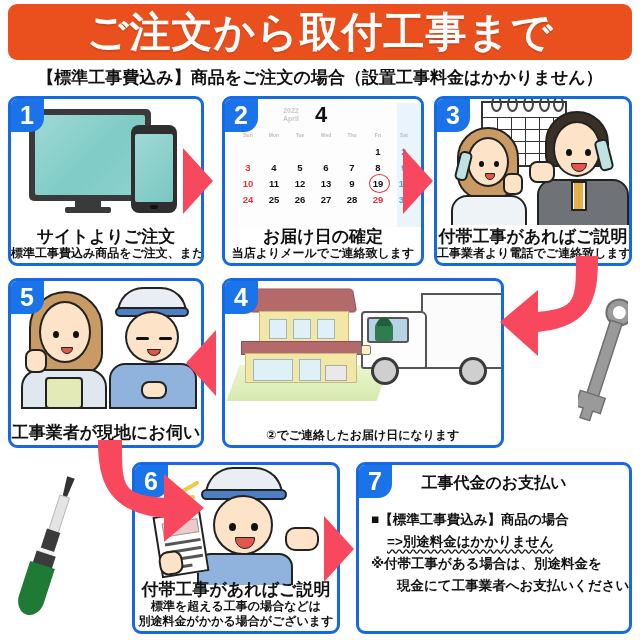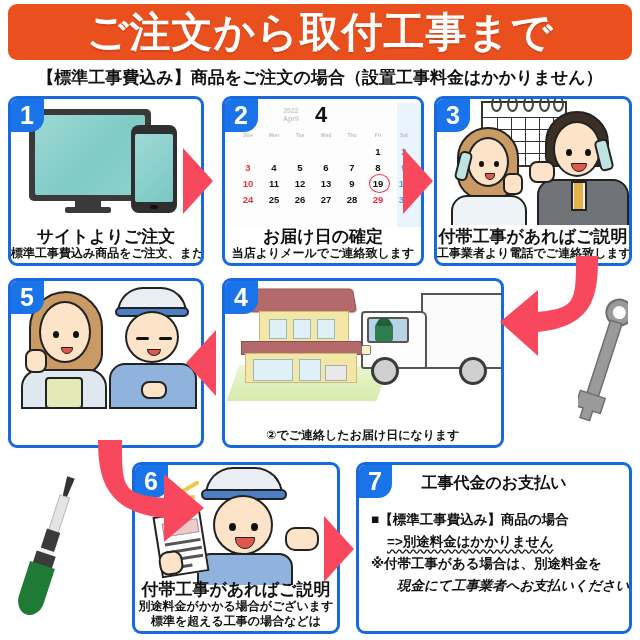--- a/index.html
+++ b/index.html
@@ -126,21 +126,21 @@
 
   
   .curve{position:absolute;z-index:7;}
   .tool{position:absolute;z-index:7;}
 
   
   .p7-title{position:absolute;left:0;right:0;top:8px;text-align:center;font-size:16px;font-weight:bold;color:#111;}
   .p7-lines{position:absolute;left:12px;top:44px;right:6px;}
   .p7-lines div{font-size:13.5px;font-weight:bold;color:#111;line-height:1.62;white-space:nowrap;}
   .indent1{padding-left:16px;}
-  .indent2{padding-left:26px;font-style:italic;}
+  .indent2{padding-left:26px;}
   .wavy{text-decoration:underline wavy #111;text-underline-offset:3px;}
 </style>
 </head>
 <body>
 
 <div id="stage">
 
   <div class="hdr-banner">
     <div class="txt">ご注文から取付工事まで</div>
   </div>
@@ -322,20 +322,21 @@
         <div class="head" style="position:absolute;left:114px;top:30px;width:54px;height:52px;">
           <div style="position:absolute;left:9px;top:24px;width:13px;height:3px;background:#111;border-radius:2px;"></div>
           <div style="position:absolute;left:32px;top:24px;width:13px;height:3px;background:#111;border-radius:2px;"></div>
           <div class="mouth" style="left:20px;top:36px;width:14px;height:7px;border-radius:0 0 8px 8px;"></div>
         </div>
         <div class="body-s" style="position:absolute;left:98px;top:82px;width:88px;height:46px;background:#8fb3dd;border-radius:16px 16px 0 0;"></div>
         <div style="position:absolute;left:130px;top:100px;width:26px;height:18px;background:#fde3c8;border:2px solid #222;border-radius:8px;box-sizing:border-box;"></div>
       </div>
     </div>
     <div class="cap">
+      <div class="t1">工事業者が現地にお伺い</div>
     </div>
   </div>
 
   <div class="arrow tri-l" style="left:186px;top:330px;"></div>
 
   <div class="panel" style="left:222px;top:278px;width:282px;height:170px;">
     <div class="badge">4</div>
     <div class="art" style="height:126px;">
       <div class="ground"></div>
 
@@ -414,22 +415,22 @@
           <div style="position:absolute;left:6px;top:34px;width:36px;height:2.5px;background:#555;"></div>
           <div style="position:absolute;left:6px;top:42px;width:36px;height:2.5px;background:#555;"></div>
           <div style="position:absolute;left:6px;top:50px;width:24px;height:2.5px;background:#555;"></div>
         </div>
         <div style="position:absolute;left:24px;top:86px;width:24px;height:24px;background:#fde3c8;border:2px solid #222;border-radius:9px;box-sizing:border-box;transform:rotate(-9deg);"></div>
         <div style="position:absolute;left:150px;top:62px;width:34px;height:24px;background:#fde3c8;border:2px solid #222;border-radius:10px;box-sizing:border-box;"></div>
       </div>
     </div>
     <div class="cap">
       <div class="t1">付帯工事があればご説明</div>
+      <div class="t2">標準を超える工事の場合などは</div>
       <div class="t2">別途料金がかかる場合がございます</div>
-      <div class="t2">標準を超える工事の場合などは</div>
     </div>
   </div>
 
   <div class="arrow tri-r" style="left:324px;top:516px;"></div>
 
   <div class="panel" style="left:356px;top:462px;width:276px;height:172px;">
     <div class="badge">7</div>
     <div class="p7-title">工事代金のお支払い</div>
     <div class="p7-lines">
       <div>■【標準工事費込み】商品の場合</div>

